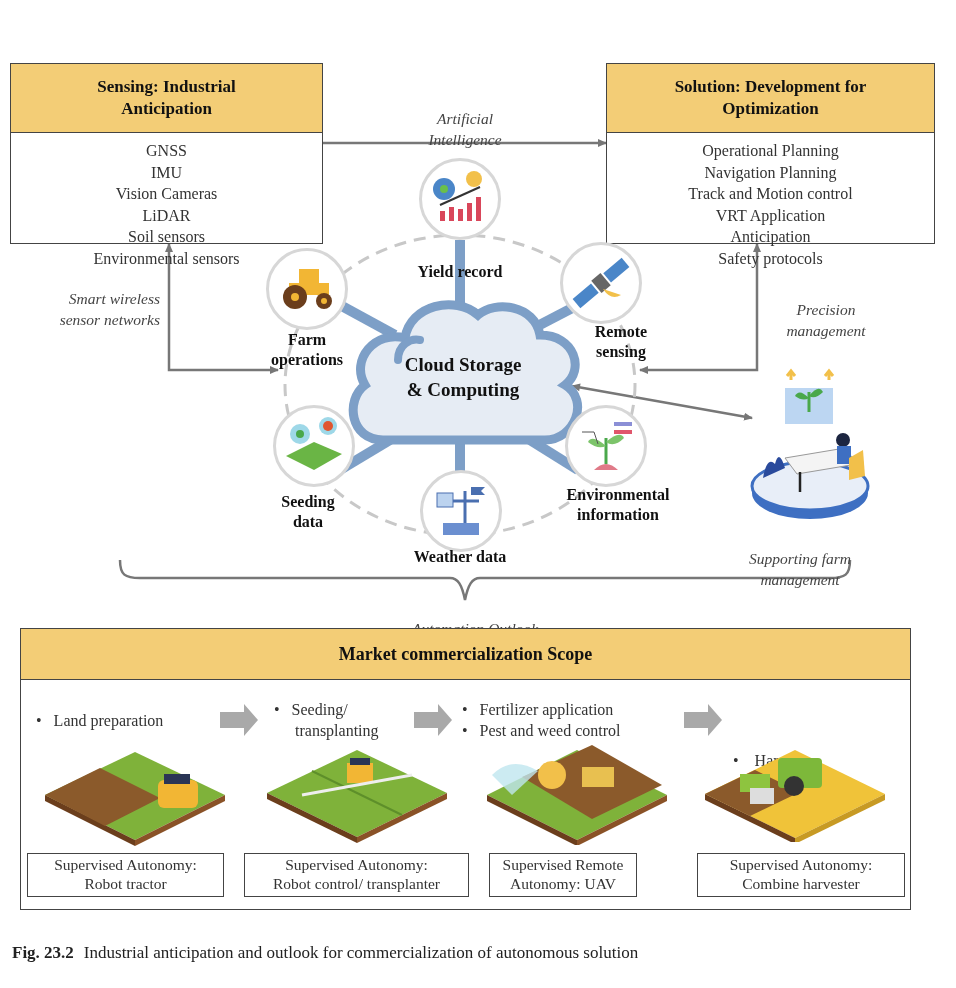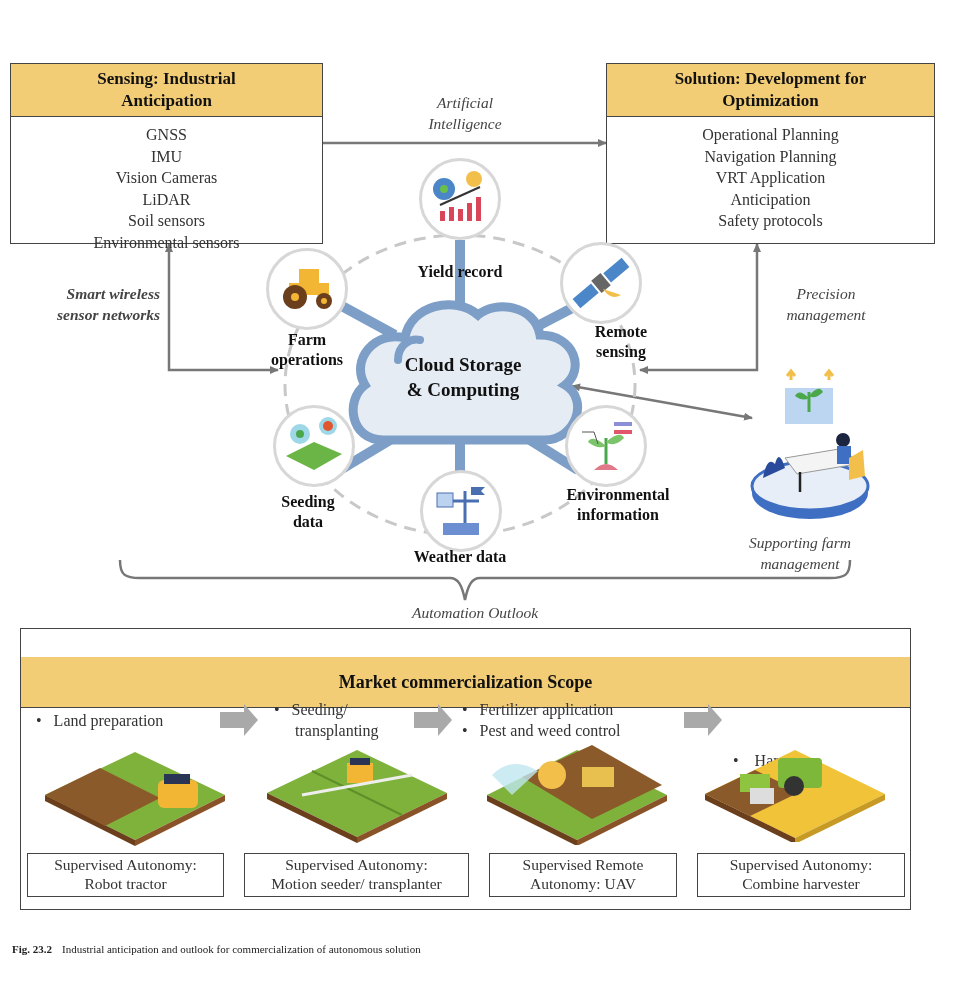--- a/index.html
+++ b/index.html
@@ -1,27 +1,27 @@
 <!DOCTYPE html>
 <html><head>
 <meta charset="utf-8">
 <style>
   html, body { margin:0; padding:0; background:#ffffff; }
   body { width:956px; height:988px; position:relative; overflow:hidden; font-family:"Liberation Serif", serif; color:#222; }
   .abs { position:absolute; }
   .box { position:absolute; border:1.5px solid #444; background:#fff; box-sizing:border-box; }
-  .box-head { background:#f3cd76; border-bottom:1.5px solid #444; text-align:center; font-weight:bold; font-size:17px; line-height:22px; padding:4px 6px; color:#111; font-family:"Liberation Serif", serif; }
+  .box-head { background:#f3cd76; border-bottom:1.5px solid #444; text-align:center; font-weight:bold; font-size:17px; line-height:22px; padding:12px 6px; color:#111; font-family:"Liberation Serif", serif; }
   .box-list { text-align:center; font-size:16px; line-height:21.5px; padding-top:7px; color:#333; }
   .box-list div { white-space:nowrap; }
-  .ital { font-style:italic; font-size:15.5px; line-height:21px; color:#444; }
+  .ital { font-style:italic; font-size:15.5px; line-height:21px; color:#444;margin-top:16px; }
   .node-label { position:absolute; font-weight:bold; font-size:16px; line-height:20px; text-align:center; color:#111; white-space:nowrap; }
   .circle { position:absolute; width:82px; height:82px; border-radius:50%; border:3px solid #d7d7d7; background:#fff; box-sizing:border-box; }
   .stage-text { position:absolute; font-size:16px; line-height:21px; color:#333; white-space:nowrap; }
   .cap-box { position:absolute; border:1.5px solid #444; text-align:center; font-size:15.5px; line-height:19px; color:#333; box-sizing:border-box; padding-top:1px; background:#fff; white-space:nowrap; }
-  .caption { position:absolute; left:12px; top:943px; font-size:11px; color:#222; white-space:nowrap; }
+  .caption { position:absolute; left:12px; top:943px; font-size:17px; color:#222; white-space:nowrap; }
   .caption b { margin-right:10px; }
 </style>
 </head>
 <body>
 
 <svg class="abs" style="left:0;top:0" width="956" height="988">
   <defs>
     <marker id="ah" markerWidth="10" markerHeight="10" refX="8" refY="5" orient="auto" markerUnits="userSpaceOnUse">
       <path d="M0,1 L9,5 L0,9 Z" fill="#777"></path>
     </marker>
@@ -71,31 +71,32 @@
 </div>
 
 <div class="box" style="left:606px;top:63px;width:329px;height:181px;">
   <div class="box-head">
     <div>Solution: Development for</div>
     <div>Optimization</div>
   </div>
   <div class="box-list">
     <div>Operational Planning</div>
     <div>Navigation Planning</div>
+    <div>Track and Motion control</div>
     <div>VRT Application</div>
     <div>Anticipation</div>
     <div>Safety protocols</div>
   </div>
 </div>
 
 <div class="abs ital" style="left:405px;top:92px;width:120px;text-align:center;">
   <div>Artificial</div>
   <div>Intelligence</div>
 </div>
-<div class="abs ital" style="left:30px;top:283px;width:130px;text-align:right;font-weight:bold;">
+<div class="abs ital" style="left:30px;top:272px;width:130px;text-align:right;">
   <div>Smart wireless</div>
   <div>sensor networks</div>
 </div>
 <div class="abs ital" style="left:766px;top:283px;width:120px;text-align:center;">
   <div>Precision</div>
   <div>management</div>
 </div>
 <div class="abs ital" style="left:730px;top:532px;width:140px;text-align:center;">
   <div>Supporting farm</div>
   <div>management</div>
@@ -204,21 +205,21 @@
   <path d="M84,12 L84,4 M80,8 L84,3 L88,8" stroke="#f2c04a" stroke-width="3" fill="none"></path>
   <path d="M40,90 L100,80 L112,96 L52,106 Z" fill="#f4f4f4" stroke="#999"></path>
   <line x1="55" y1="104" x2="55" y2="124" stroke="#222" stroke-width="2.5"></line>
   <circle cx="98" cy="72" r="7" fill="#1c2540"></circle>
   <rect x="92" y="78" width="14" height="18" fill="#3e6fc2"></rect>
   <path d="M104,90 L118,82 L120,108 L104,112 Z" fill="#f2c04a"></path>
   <path d="M18,110 Q22,88 30,96 Q34,80 40,100 Z" fill="#2a4a9c"></path>
 </svg>
 
 <div class="box" style="left:20px;top:628px;width:891px;height:282px;">
-  <div class="box-head" style="font-size:18px;line-height:30px;padding:10px 0;margin-top:28px;">Market commercialization Scope</div>
+  <div class="box-head" style="font-size:18px;line-height:30px;padding:10px 0;">Market commercialization Scope</div>
 </div>
 
 <div class="stage-text" style="left:36px;top:710px;">
   <span>•</span>&nbsp;&nbsp;
   <span>Land preparation</span>
 </div>
 <div class="stage-text" style="left:274px;top:699px;">
   <div><span>•</span>&nbsp;&nbsp;&nbsp;<span>Seeding/</span></div>
   <div style="padding-left:21px;">transplanting</div>
 </div>
@@ -273,23 +274,23 @@
   <rect x="78" y="16" width="44" height="30" rx="4" fill="#7db83a"></rect>
     <circle cx="94" cy="44" r="10" fill="#333"></circle>
 </svg>
 
 <div class="cap-box" style="left:27px;top:853px;width:197px;height:44px;">
   <div>Supervised Autonomy:</div>
   <div>Robot tractor</div>
 </div>
 <div class="cap-box" style="left:244px;top:853px;width:225px;height:44px;">
   <div>Supervised Autonomy:</div>
-  <div>Motion seeder/ transplanter</div>
-</div>
-<div class="cap-box" style="left:489px;top:853px;width:188px;height:44px;">
+  <div>Robot control/ transplanter</div>
+</div>
+<div class="cap-box" style="left:489px;top:853px;width:148px;height:44px;">
   <div>Supervised Remote</div>
   <div>Autonomy: UAV</div>
 </div>
 <div class="cap-box" style="left:697px;top:853px;width:208px;height:44px;">
   <div>Supervised Autonomy:</div>
   <div>Combine harvester</div>
 </div>
 
 <div class="caption">
   <b>Fig. 23.2</b><span>Industrial anticipation and outlook for commercialization of autonomous solution</span>

